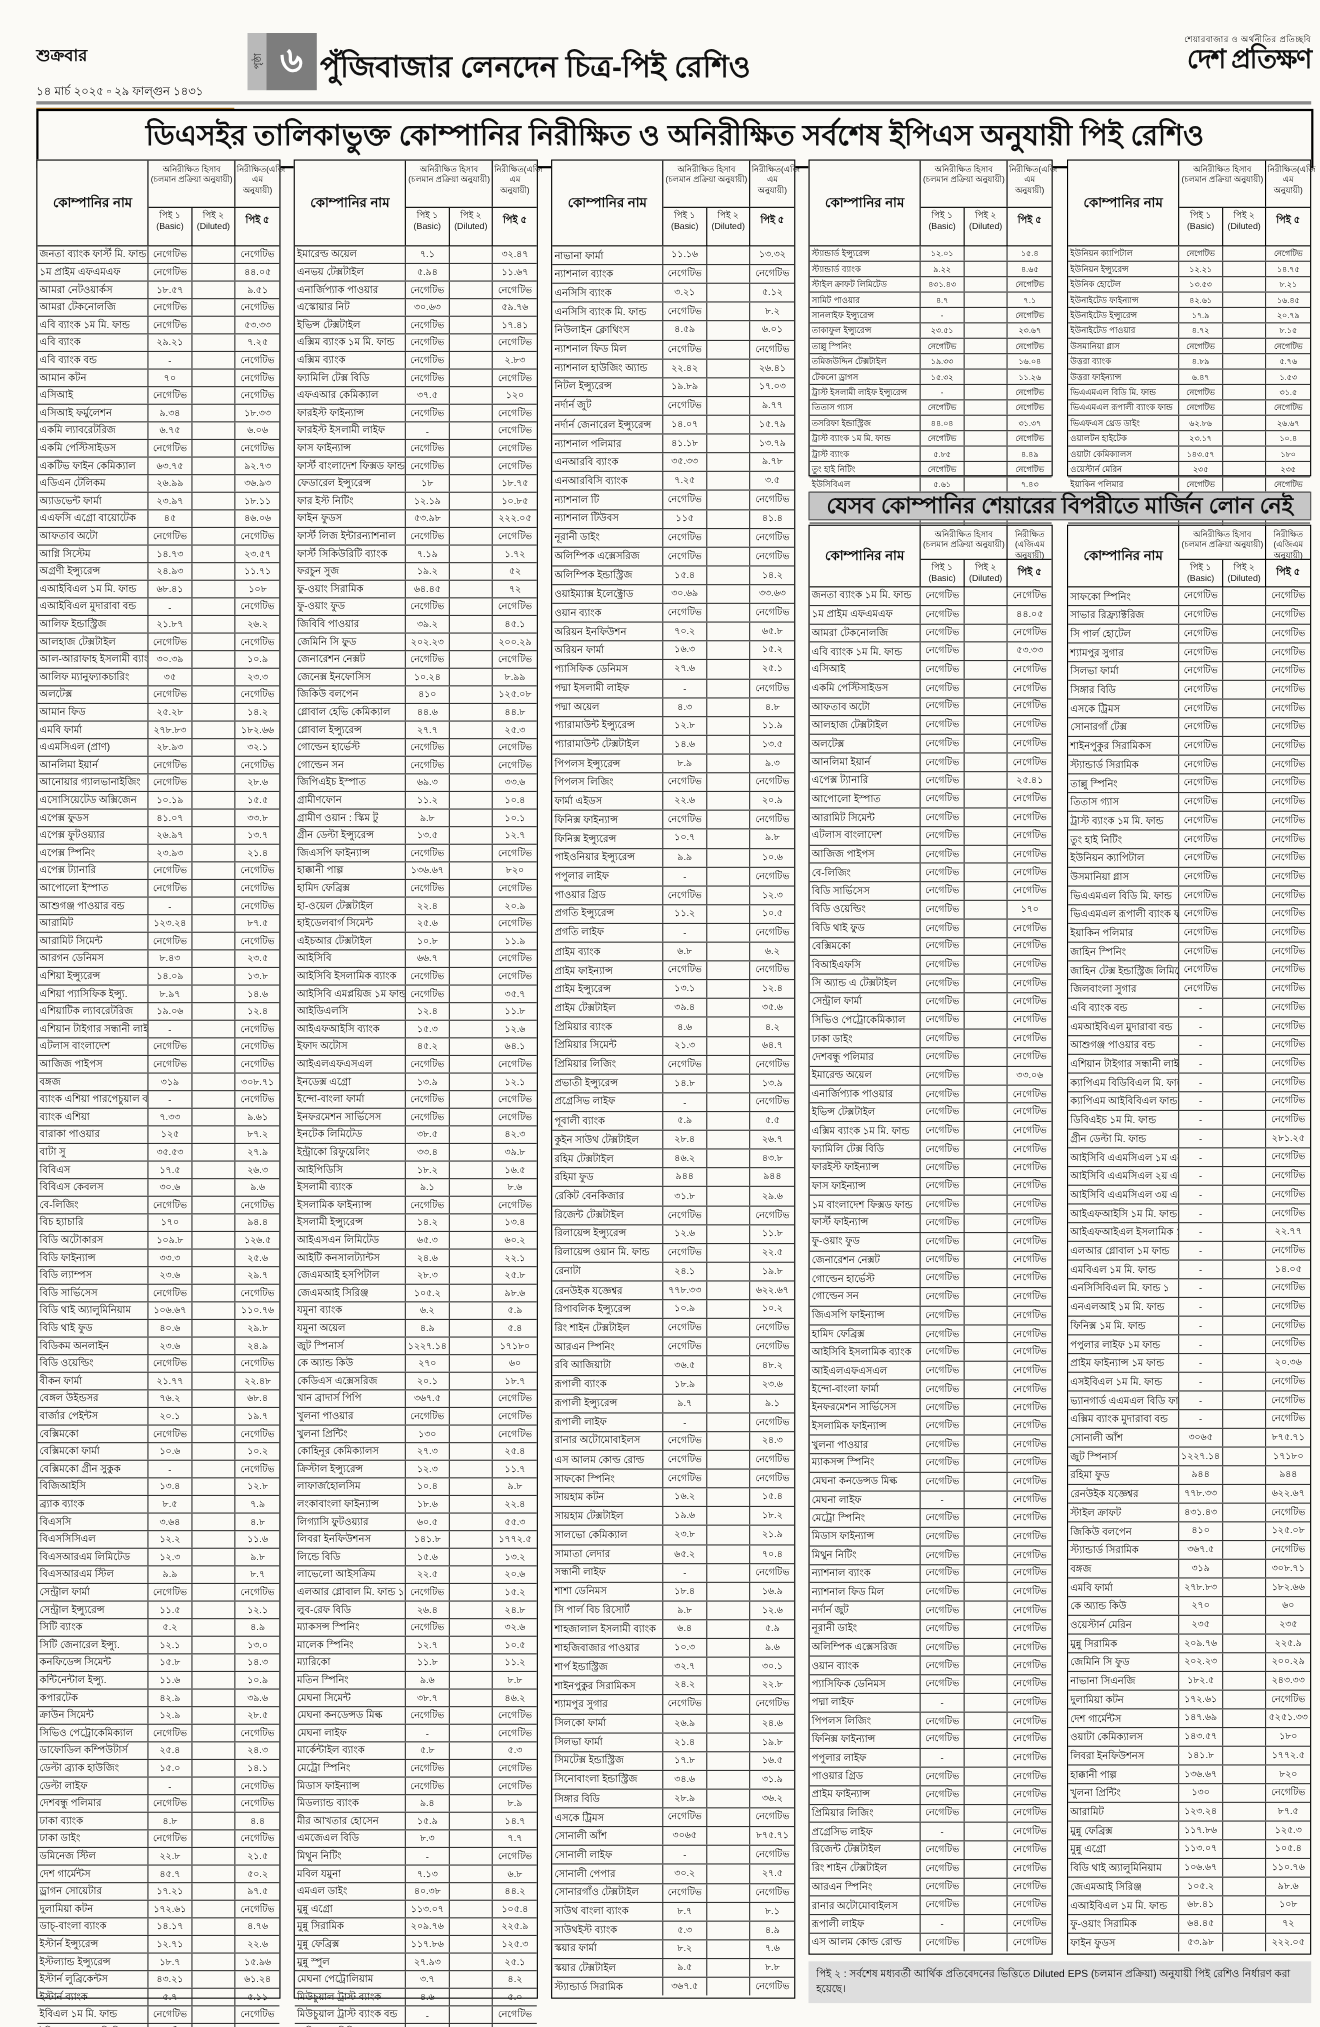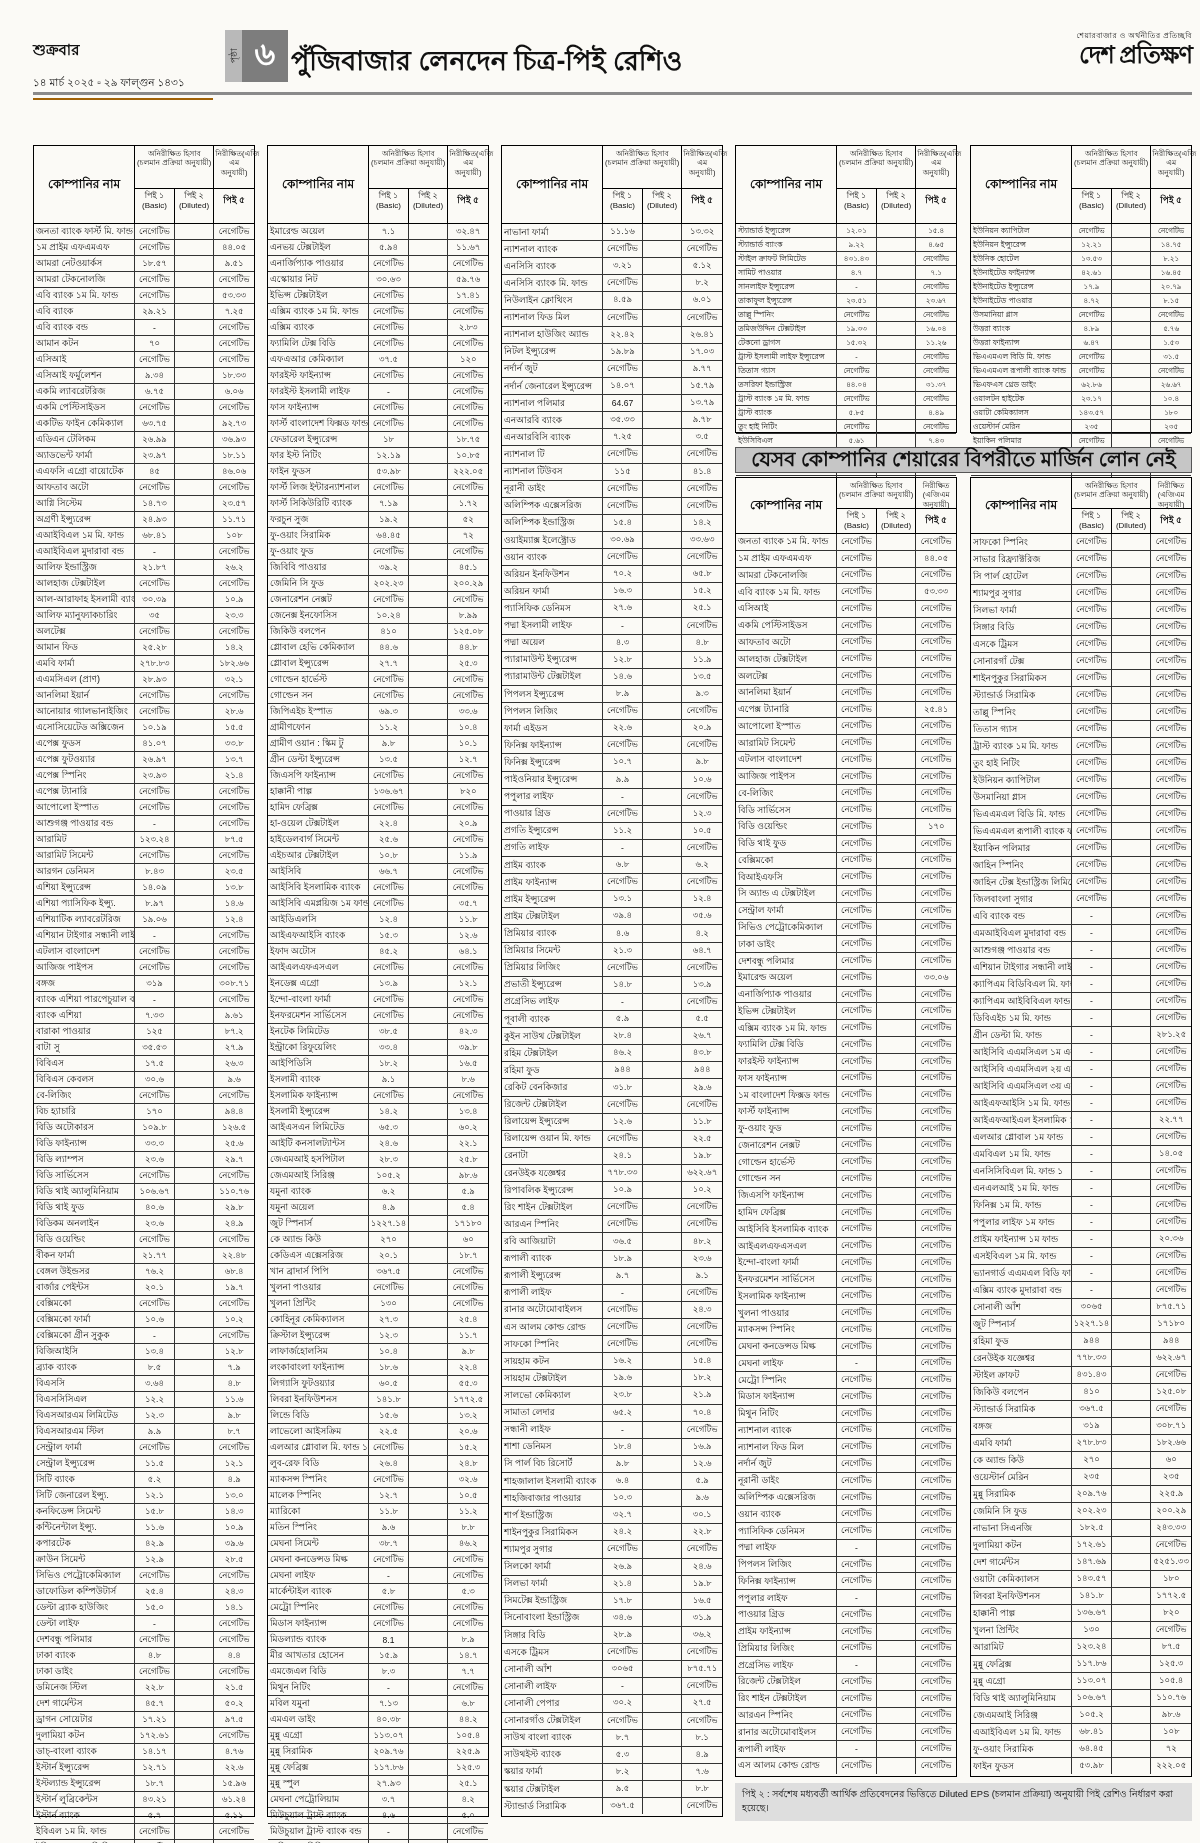--- a/index.html
+++ b/index.html
@@ -69,20 +69,21 @@
       <div class="pagenum">৬</div>
     </div>
     <div class="sectiontitle">পুঁজিবাজার লেনদেন চিত্র-পিই রেশিও</div>
     <div class="brand">
       <div class="tagline">শেয়ারবাজার ও অর্থনীতির প্রতিচ্ছবি</div>
       <div class="logotype">দেশ প্রতিক্ষণ</div>
     </div>
   </div>
   <div class="mastrule"></div>
 
+  <div class="headline">ডিএসইর তালিকাভুক্ত কোম্পানির নিরীক্ষিত ও অনিরীক্ষিত সর্বশেষ ইপিএস অনুযায়ী পিই রেশিও</div>
 
   <div class="main">
     <section class="grp tall" style="left:0px">
         <div class="ghead" style="height: 78px;">
           <div class="gh-name">কোম্পানির নাম</div>
           <div>
             <div class="gh-top">
               <div class="gh-unaud">অনিরীক্ষিত হিসাব<br><span class="sub">(চলমান প্রক্রিয়া অনুযায়ী)</span></div>
               <div class="gh-aud">নিরীক্ষিত(এজি এম অনুযায়ী)</div>
             </div>
@@ -1247,21 +1248,21 @@
             <div class="c-val">নেগেটিভ</div>
           </div>
           <div class="row">
             <div class="c-name">মিডাস ফাইন্যান্স</div>
             <div class="c-val">নেগেটিভ</div>
             <div class="c-val"></div>
             <div class="c-val">নেগেটিভ</div>
           </div>
           <div class="row">
             <div class="c-name">মিডল্যান্ড ব্যাংক</div>
-            <div class="c-val">8.1</div>
+            <div class="c-val">৯.৪</div>
             <div class="c-val"></div>
             <div class="c-val">৮.৯</div>
           </div>
           <div class="row">
             <div class="c-name">মীর আখতার হোসেন</div>
             <div class="c-val">১৫.৯</div>
             <div class="c-val"></div>
             <div class="c-val">১৪.৭</div>
           </div>
           <div class="row">
@@ -1409,21 +1410,21 @@
             <div class="c-val">৯.৭৭</div>
           </div>
           <div class="row">
             <div class="c-name">নর্দার্ন জেনারেল ইন্স্যুরেন্স</div>
             <div class="c-val">১৪.০৭</div>
             <div class="c-val"></div>
             <div class="c-val">১৫.৭৯</div>
           </div>
           <div class="row">
             <div class="c-name">ন্যাশনাল পলিমার</div>
-            <div class="c-val">64.67</div>
+            <div class="c-val">৪১.১৮</div>
             <div class="c-val"></div>
             <div class="c-val">১৩.৭৯</div>
           </div>
           <div class="row">
             <div class="c-name">এনআরবি ব্যাংক</div>
             <div class="c-val">৩৫.৩৩</div>
             <div class="c-val"></div>
             <div class="c-val">৯.৭৮</div>
           </div>
           <div class="row">

